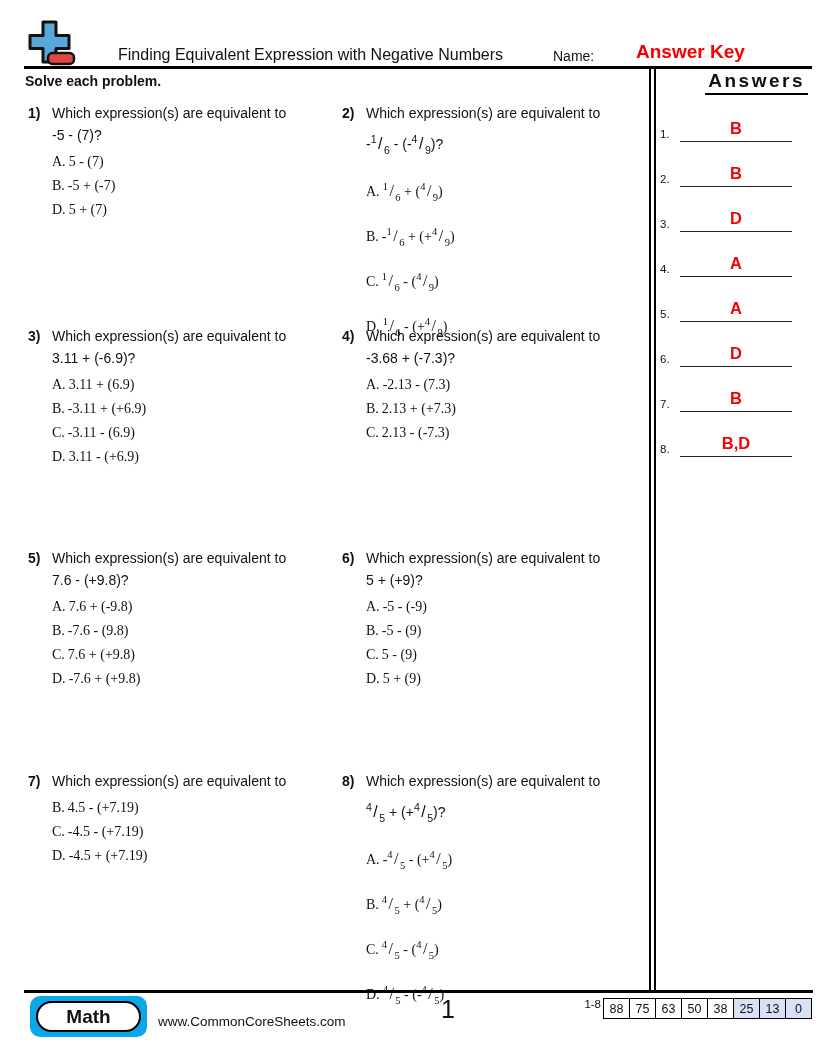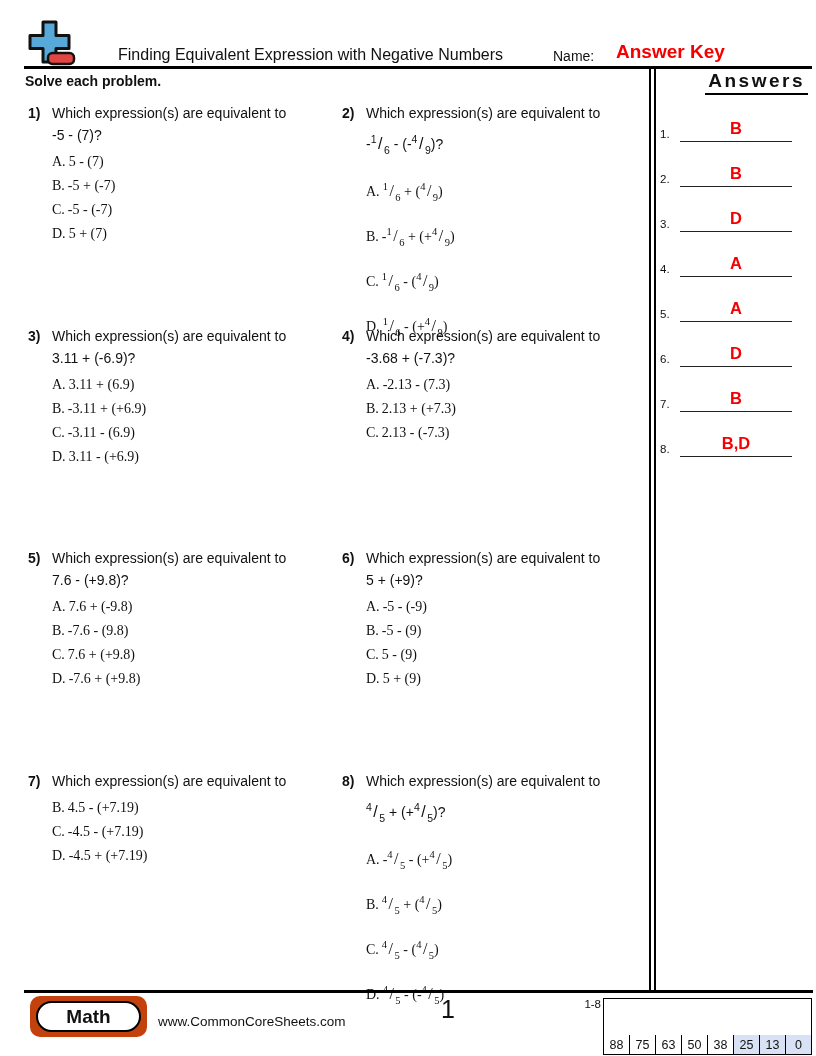--- a/index.html
+++ b/index.html
@@ -9,21 +9,21 @@
     --score-hl:#d9e2f4;
   }
   html,body{margin:0;padding:0;background:#fff;}
   .page{position:relative;width:816px;height:1056px;background:#fff;overflow:hidden;
         font-family:"Liberation Sans",sans-serif;color:#111;}
 
   
   .logo-icon{position:absolute;left:24px;top:20px;}
   .title{position:absolute;left:118px;top:46px;font-size:16px;}
   .name-label{position:absolute;left:553px;top:48px;font-size:14px;}
-  .answer-key{position:absolute;left:616px;top:41px;font-size:19px;font-weight:bold;color:var(--red);}
+  .answer-key{position:absolute;left:636px;top:41px;font-size:19px;font-weight:bold;color:var(--red);}
   .hdr-rule{position:absolute;left:24px;right:4px;top:66px;height:3px;background:#000;}
   .instructions{position:absolute;left:25px;top:73px;font-size:14px;font-weight:bold;}
 
   
   .vline{position:absolute;left:649px;top:68px;height:922px;width:7px;box-sizing:border-box;
          border-left:2px solid #000;border-right:2px solid #000;}
   .answers-heading{position:absolute;left:656px;top:70px;width:152px;text-align:right;
                    font-weight:bold;font-size:19px;}
   .answers-heading span{display:inline-block;letter-spacing:2.5px;border-bottom:2.5px solid #000;
                         padding:0 3px 1px 3px;}
@@ -43,31 +43,31 @@
   .choices{margin-top:4px;font-family:Liberation Serif, serif;}
   .choice{line-height:24px;}
   .choice.has-frac{line-height:34px;}
   .clabel{margin-right:3px;}
   .fr sup{font-size:10.5px;vertical-align:6px;}
   .fr .sl{font-size:16px;padding:0 1.5px;}
   .fr sub{font-size:10.5px;vertical-align:-5px;}
 
   
   .ftr-rule{position:absolute;left:24px;right:3px;top:990px;height:3px;background:#000;}
-  .math-logo{position:absolute;left:30px;top:996px;width:117px;height:41px;background:#c2410c;
+  .math-logo{position:absolute;left:30px;top:996px;width:117px;height:41px;background:#0ea5e9;
              border-radius:10px;display:flex;align-items:center;justify-content:center;}
   .math-inner{width:101px;height:27px;background:#fff;border:2.5px solid #000;border-radius:16px;
               display:flex;align-items:center;justify-content:center;font-weight:bold;font-size:19px;}
   .website{position:absolute;left:158px;top:1014px;font-size:13.5px;}
   .page-num{position:absolute;left:398px;top:995px;width:100px;text-align:center;font-size:25px;}
   .score{position:absolute;top:998px;right:4px;display:flex;align-items:flex-start;gap:2px;}
   .score-label{font-size:11.5px;}
   .score-table{display:flex;border:1.5px solid #000;}
   .score-cell{width:25px;height:19px;display:flex;align-items:center;justify-content:center;
-              font-size:12.5px;border-left:1px solid #000;margin-top:36px;}
+              font-size:12.5px;border-left:1px solid #000;}
   .score-cell:first-child{border-left:none;}
   .score-cell.hl{background:var(--score-hl);}
 </style>
 </head>
 <body>
 
 <div class="page">
 
   <svg class="logo-icon" width="52" height="46" viewBox="0 0 52 46" aria-hidden="true">
     <path d="M19 2 H32 V15.5 H45 V28.5 H32 V42 H19 V28.5 H6 V15.5 H19 Z" fill="#56a9d9" stroke="#111" stroke-width="3" stroke-linejoin="round"></path>
@@ -87,23 +87,20 @@
       <div class="expr">-5 - (7)?</div>
       <div class="choices">
   <div class="choice">
     <span class="clabel">A.</span><span class="ctext">5 - (7)</span>
   </div>
 
   <div class="choice">
     <span class="clabel">B.</span><span class="ctext">-5 + (-7)</span>
   </div>
 
-  <div class="choice">
-    <span class="clabel">C.</span><span class="ctext">-5 - (-7)</span>
-  </div>
 
   <div class="choice">
     <span class="clabel">D.</span><span class="ctext">5 + (7)</span>
   </div>
 </div>
     </div>
   </div>
 
   <div class="question" style="top: 103px; left: 342px;">
     <span class="qnum">2)</span>

